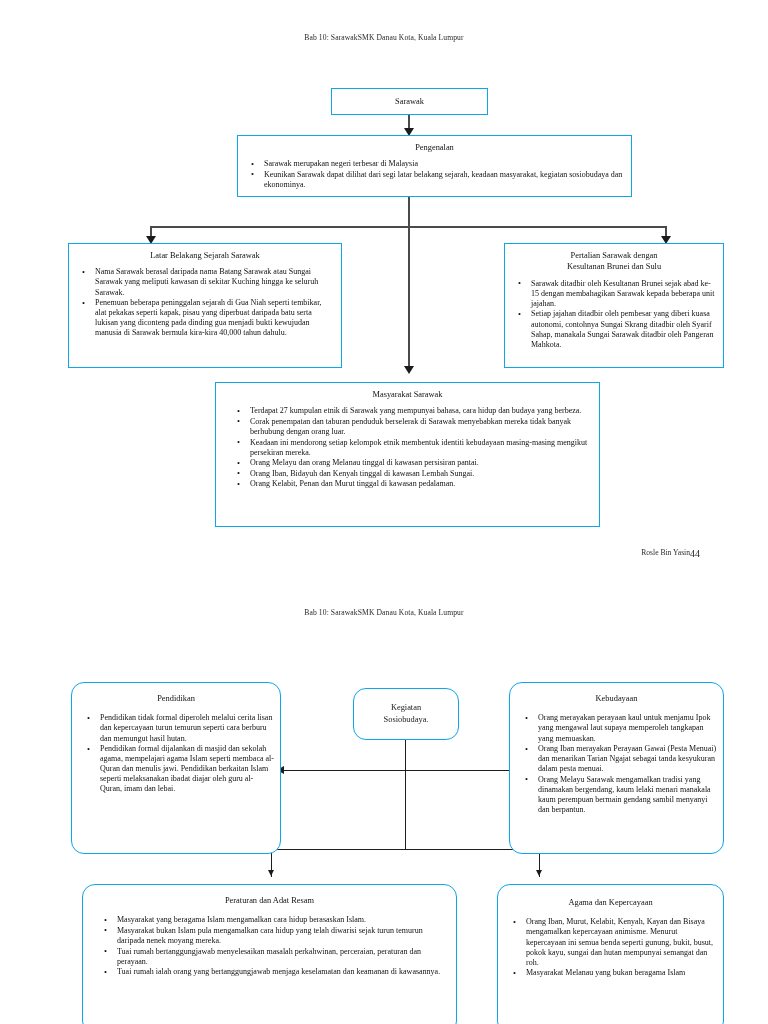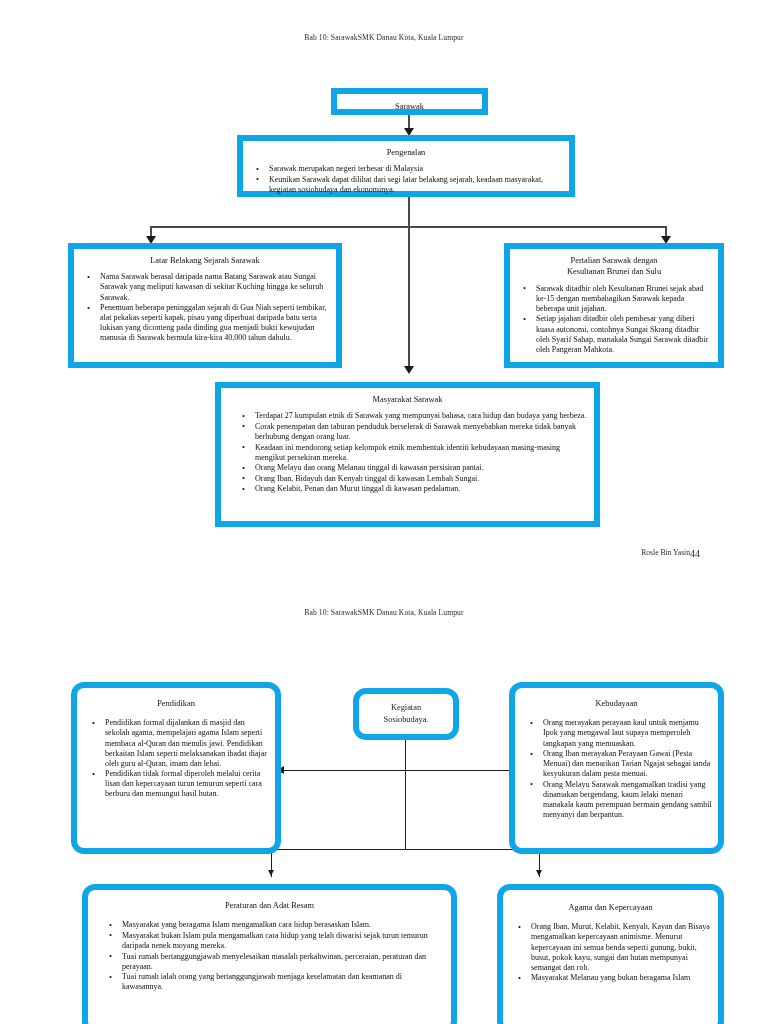--- a/index.html
+++ b/index.html
@@ -35,21 +35,21 @@
     justify-content:flex-end;
     font-size:7.6px;
     color:#2a2a2a;
   }
   .run-foot .pg{font-size:10px;}
 
   
   .box{
     position:absolute;
     box-sizing:border-box;
-    border:6px solid #0ea5e9;
+    border:1px solid #0ea5e9;
     background:#fff;
   }
   .box.round{border-radius:13px;}
   .box .bx-title{
     text-align:center;
     font-size:8.4px;
     line-height:1.35;
     padding-top:6px;
     color:#111;
   }
@@ -127,21 +127,21 @@
     <span>SMK Danau Kota, Kuala Lumpur</span>
   </div>
 
   <div class="box" id="b-root" style="left:331px;top:88px;width:157px;height:27px;">
     <div class="bx-title" style="padding-top:7px;">Sarawak</div>
   </div>
 
   <div class="ln v" style="left:408px;top:115px;height:19px;"></div>
   <div class="arw down" style="left:404px;top:128px;"></div>
 
-  <div class="box" id="b-intro" style="left:237px;top:135px;width:338px;height:62px;">
+  <div class="box" id="b-intro" style="left:237px;top:135px;width:395px;height:62px;">
     <div class="bx-title">Pengenalan</div>
     <ul>
       <li>Sarawak merupakan negeri terbesar di Malaysia</li>
       <li>Keunikan Sarawak dapat dilihat dari segi latar belakang sejarah, keadaan masyarakat, kegiatan sosiobudaya dan ekonominya.</li>
     </ul>
   </div>
 
   <div class="ln v" style="left:408px;top:197px;height:30px;"></div>
   <div class="ln h" style="left:150px;top:226px;width:517px;"></div>
   <div class="ln v" style="left:150px;top:226px;height:16px;"></div>
@@ -210,22 +210,22 @@
 
   <div class="ln h thin" style="left:271px;top:249px;width:269px;"></div>
   <div class="ln v thin" style="left:271px;top:249px;height:28px;"></div>
   <div class="ln v thin" style="left:539px;top:249px;height:28px;"></div>
   <div class="arw down sm" style="left:268px;top:270px;"></div>
   <div class="arw down sm" style="left:536px;top:270px;"></div>
 
   <div class="box round" id="b-edu" style="left:71px;top:706px;width:210px;height:172px;top:82px;">
     <div class="bx-title" style="padding-top:10px;">Pendidikan</div>
     <ul style="margin-top:9px;padding-left:28px;">
+      <li>Pendidikan tidak formal diperoleh melalui cerita lisan dan kepercayaan turun temurun seperti cara berburu dan memungut hasil hutan.</li>
       <li>Pendidikan formal dijalankan di masjid dan sekolah agama, mempelajari agama Islam seperti membaca al-Quran dan menulis jawi. Pendidikan berkaitan Islam seperti melaksanakan ibadat diajar oleh guru al-Quran, imam dan lebai.</li>
-      <li>Pendidikan tidak formal diperoleh melalui cerita lisan dan kepercayaan turun temurun seperti cara berburu dan memungut hasil hutan.</li>
     </ul>
   </div>
 
   <div class="box round" id="b-cul" style="left:509px;top:706px;width:215px;height:172px;top:82px;">
     <div class="bx-title" style="padding-top:10px;">Kebudayaan</div>
     <ul style="margin-top:9px;padding-left:28px;">
       <li>Orang merayakan perayaan kaul untuk menjamu Ipok yang mengawal laut supaya memperoleh tangkapan yang memuaskan.</li>
       <li>Orang Iban merayakan Perayaan Gawai (Pesta Menuai) dan menarikan Tarian Ngajat sebagai tanda kesyukuran dalam pesta menuai.</li>
       <li>Orang Melayu Sarawak mengamalkan tradisi yang dinamakan bergendang, kaum lelaki menari manakala kaum perempuan bermain gendang sambil menyanyi dan berpantun.</li>
     </ul>

